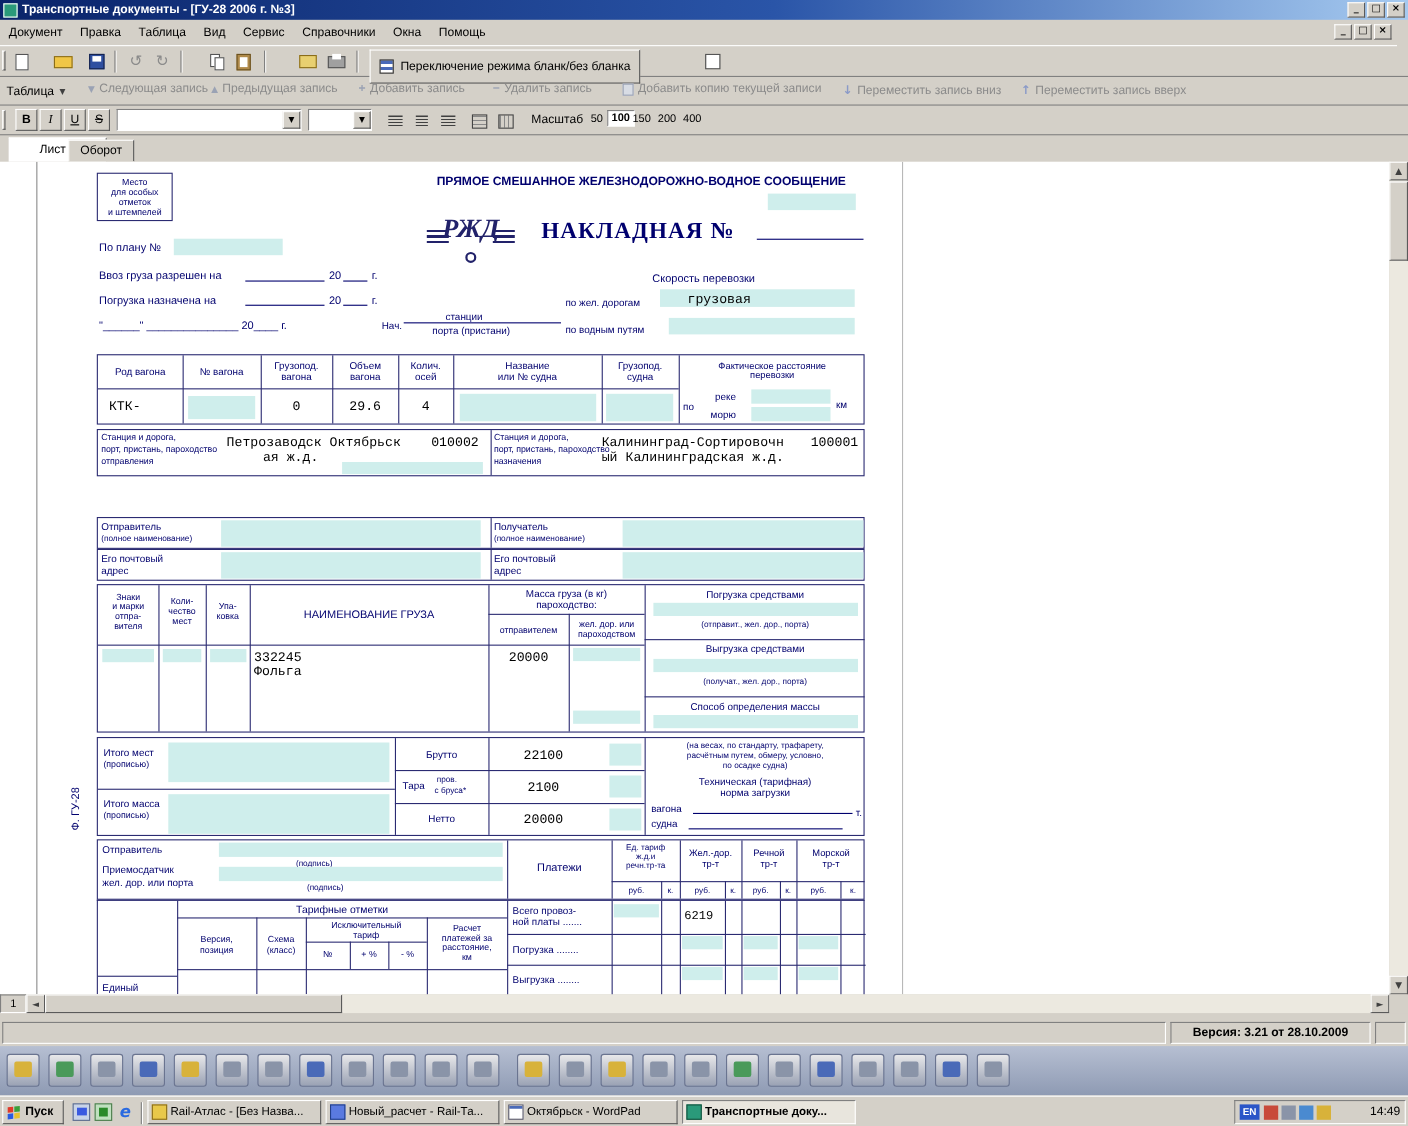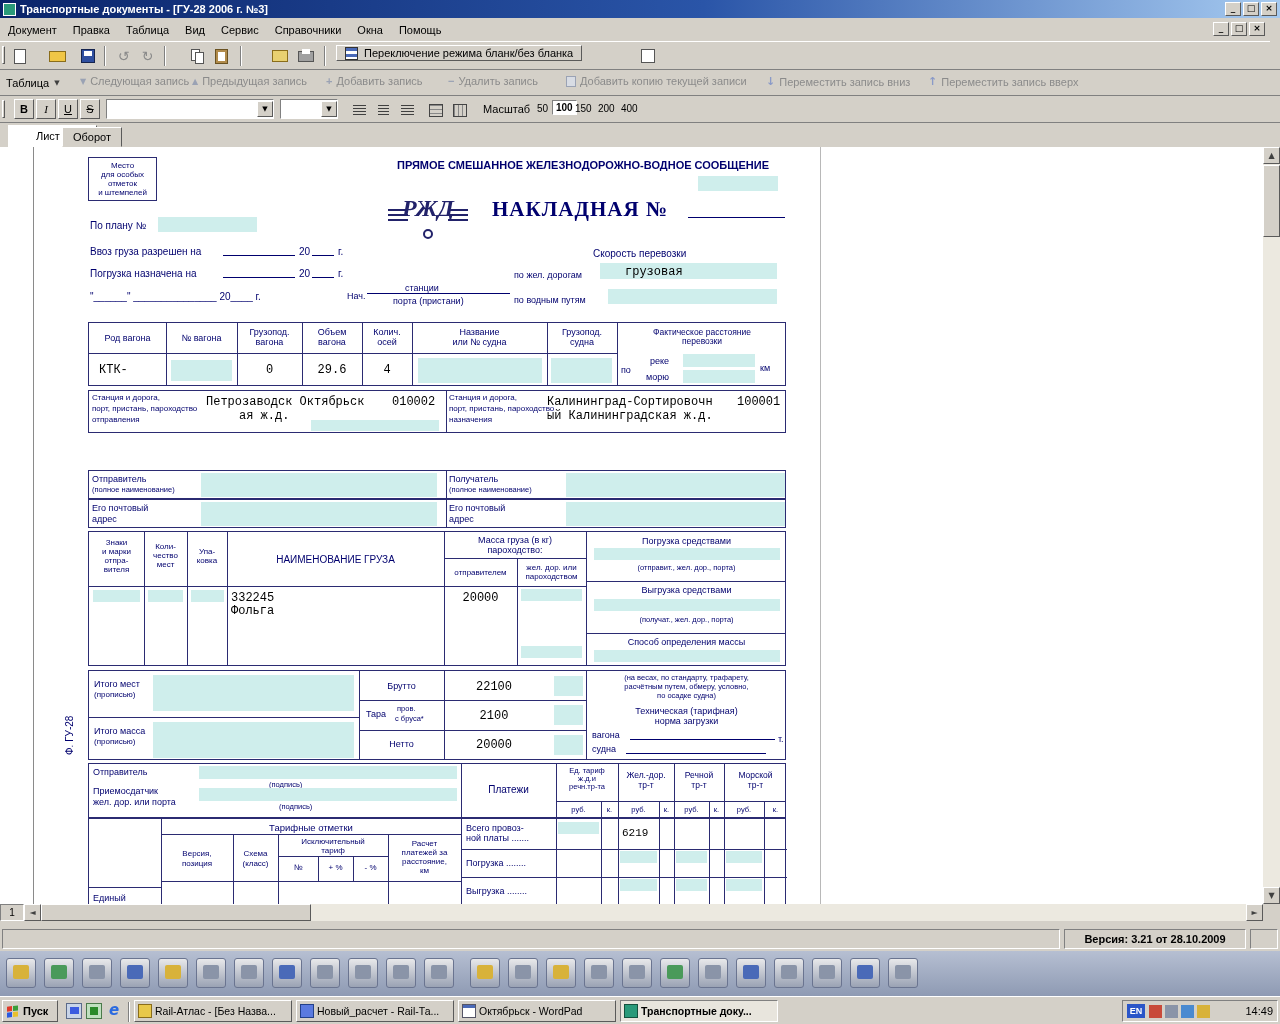--- a/index.html
+++ b/index.html
@@ -99,21 +99,21 @@
   <div class="sep" style="left:240px"></div>
   <div class="ic" style="left:268px">
       <div style="width:16px;height:12px;background:#e8d070;border:1px solid #8a6d1a"></div>
     </div>
   <div class="ic" style="left:294px">
       <div style="width:16px;height:11px;background:#a0a0a0;border:1px solid #555">
         <div style="width:8px;height:5px;background:#fff;margin:-3px auto 0"></div>
       </div>
     </div>
   <div class="sep" style="left:324px"></div>
-  <div class="raised flex" style="position:absolute;left:336px;top:3px;height:16px;padding:0 8px">
+  <div class="raised flex" style="position:absolute;left:336px;top:3px;height:31px;padding:0 8px">
     <div style="width:13px;height:13px;background:repeating-linear-gradient(180deg,#4a6ab8 0 3px,#fff 3px 6px);border:1px solid #333;margin-right:6px"></div>
     <span>Переключение режима бланк/без бланка</span>
   </div>
   <div class="ic" style="left:636px">
       <div style="width:14px;height:14px;border:1px solid #555;background:linear-gradient(#fff,#fff),repeating-linear-gradient(90deg,#888 0 1px,transparent 1px 4px)"></div>
     </div>
 </div>
 
 <div class="ab" style="left:0;top:70px;width:1280px;height:26px;border-bottom:1px solid #808080">
   <div class="flex" style="position:absolute;left:2px;top:3px;height:20px;padding:0 4px">

